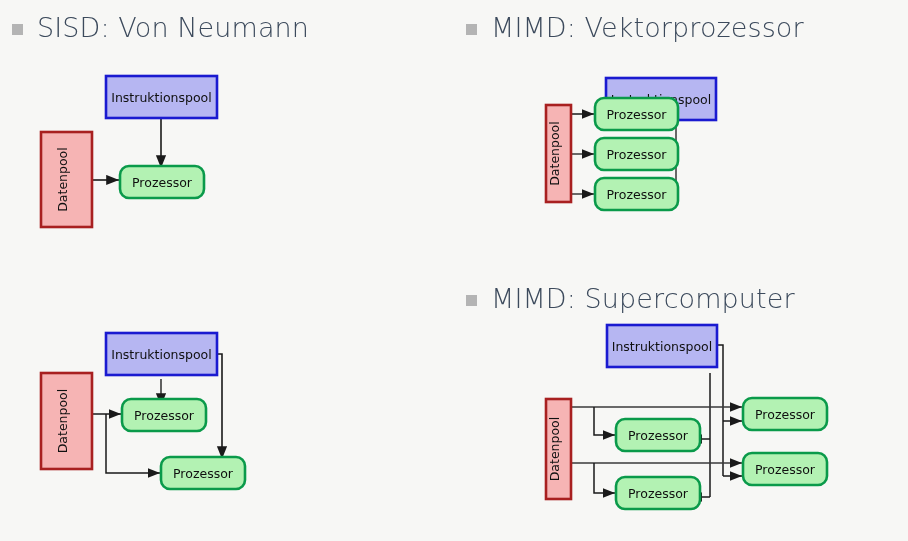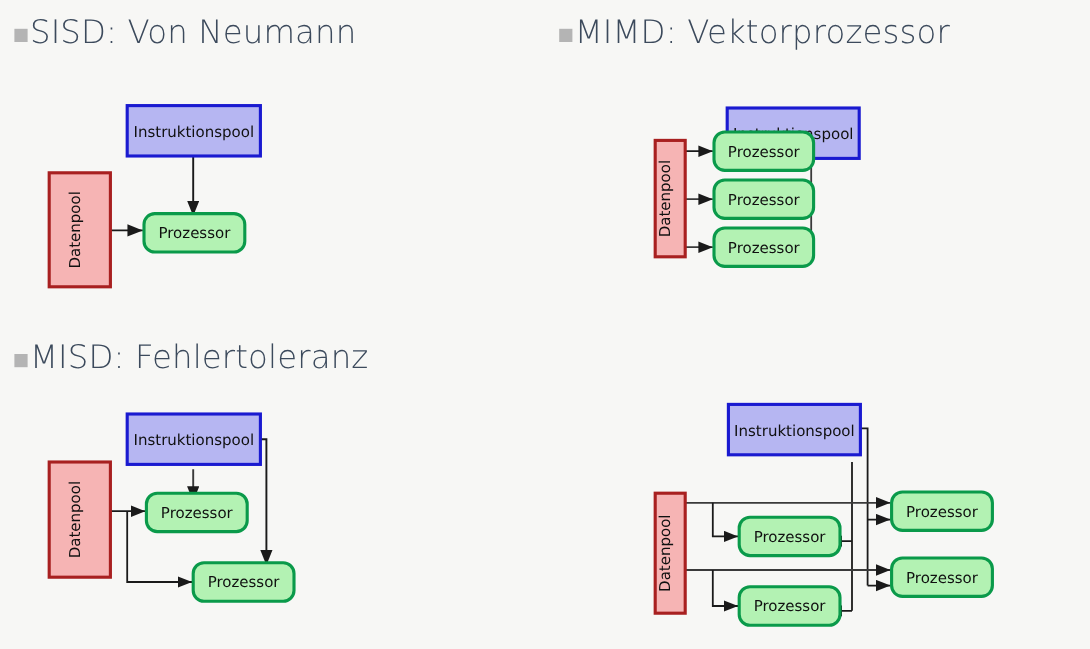--- a/index.html
+++ b/index.html
@@ -23,41 +23,41 @@
   #q-simd { left: 454px; top: 0; }
   #q-misd { left: 0;   top: 271px; }
   #q-mimd { left: 454px; top: 271px; }
 
   .heading {
     position: absolute;
     left: 12px;
     top: 14px;
     display: flex;
     align-items: center;
-    gap: 2px;
+    gap: 14px;
     white-space: nowrap;
   }
   .bullet {
     width: 11px;
     height: 11px;
     background: #b4b4b4;
     flex: 0 0 auto;
     margin-top: 3px;
   }
   .heading-text {
     font-size: 27px;
     font-weight: 300;
     color: #3c4a5c;
     letter-spacing: .1px;
     line-height: 1;
   }
   .diagram {
     position: absolute;
     left: 0;
-    top: 52px;
+    top: 40px;
     width: 454px;
     height: 218px;
   }
   .diagram svg { display: block; }
 </style>
 </head>
 <body>
 
 <div class="quadrant" id="q-sisd">
   <div class="heading">
@@ -123,55 +123,55 @@
       <rect x="141" y="98" width="83" height="32" rx="9" ry="9" fill="#b3f2b3" stroke="#0a9a4a" stroke-width="2.6"></rect>
       <text x="182.5" y="118.5" text-anchor="middle" font-family="DejaVu Sans, Liberation Sans, sans-serif" font-size="12.5" fill="#101010">Prozessor</text>
 
       <rect x="141" y="138" width="83" height="32" rx="9" ry="9" fill="#b3f2b3" stroke="#0a9a4a" stroke-width="2.6"></rect>
       <text x="182.5" y="158.5" text-anchor="middle" font-family="DejaVu Sans, Liberation Sans, sans-serif" font-size="12.5" fill="#101010">Prozessor</text>
     </svg>
   </div>
 </div>
 
 <div class="quadrant" id="q-misd">
+  <div class="diagram">
+    <svg width="454" height="218" viewBox="0 0 454 218" xmlns="http://www.w3.org/2000/svg">
+      <defs>
+        <marker id="ah-misd" markerWidth="9" markerHeight="9" refX="8" refY="3.2" orient="auto">
+          <path d="M0,0 L8,3.2 L0,6.4 z" fill="#1a1a1a"></path>
+        </marker>
+      </defs>
+
+      <path d="M161,68 L161,95" stroke="#3a3a3a" stroke-width="1.6" fill="none" marker-end="url(#ah-misd)"></path>
+
+      <path d="M217,43 L222,43 L222,148" stroke="#1a1a1a" stroke-width="1.6" fill="none" marker-end="url(#ah-misd)"></path>
+
+      <path d="M92,103 L121,103" stroke="#1a1a1a" stroke-width="1.5" fill="none" marker-end="url(#ah-misd)"></path>
+      <path d="M106,103 L106,162 L160,162" stroke="#1a1a1a" stroke-width="1.5" fill="none" marker-end="url(#ah-misd)"></path>
+
+      <rect x="106" y="22" width="111" height="42" fill="#b6b6f2" stroke="#1a1ad0" stroke-width="2.6"></rect>
+      <text x="161.5" y="48" text-anchor="middle" font-family="DejaVu Sans, Liberation Sans, sans-serif" font-size="12.5" fill="#101010">Instruktionspool</text>
+
+      <rect x="41" y="62" width="51" height="96" fill="#f6b4b4" stroke="#a82020" stroke-width="2.6"></rect>
+      <text x="66.5" y="110" text-anchor="middle" font-family="DejaVu Sans, Liberation Sans, sans-serif" font-size="12.5" fill="#101010" transform="rotate(-90 66.5 110)">Datenpool</text>
+
+      <rect x="122" y="88" width="84" height="32" rx="9" ry="9" fill="#b3f2b3" stroke="#0a9a4a" stroke-width="2.6"></rect>
+      <text x="164" y="108.5" text-anchor="middle" font-family="DejaVu Sans, Liberation Sans, sans-serif" font-size="12.5" fill="#101010">Prozessor</text>
+
+      <rect x="161" y="146" width="84" height="32" rx="9" ry="9" fill="#b3f2b3" stroke="#0a9a4a" stroke-width="2.6"></rect>
+      <text x="203" y="166.5" text-anchor="middle" font-family="DejaVu Sans, Liberation Sans, sans-serif" font-size="12.5" fill="#101010">Prozessor</text>
+    </svg>
+  </div>
+</div>
+
+<div class="quadrant" id="q-mimd">
   <div class="heading">
     <span class="bullet"></span>
-    <span class="heading-text">MISD: Fehlertoleranz</span>
-  </div>
-  <div class="diagram">
-    <svg width="454" height="218" viewBox="0 0 454 218" xmlns="http://www.w3.org/2000/svg">
-      <defs>
-        <marker id="ah-misd" markerWidth="9" markerHeight="9" refX="8" refY="3.2" orient="auto">
-          <path d="M0,0 L8,3.2 L0,6.4 z" fill="#1a1a1a"></path>
-        </marker>
-      </defs>
-
-      <path d="M161,68 L161,95" stroke="#3a3a3a" stroke-width="1.6" fill="none" marker-end="url(#ah-misd)"></path>
-
-      <path d="M217,43 L222,43 L222,148" stroke="#1a1a1a" stroke-width="1.6" fill="none" marker-end="url(#ah-misd)"></path>
-
-      <path d="M92,103 L121,103" stroke="#1a1a1a" stroke-width="1.5" fill="none" marker-end="url(#ah-misd)"></path>
-      <path d="M106,103 L106,162 L160,162" stroke="#1a1a1a" stroke-width="1.5" fill="none" marker-end="url(#ah-misd)"></path>
-
-      <rect x="106" y="22" width="111" height="42" fill="#b6b6f2" stroke="#1a1ad0" stroke-width="2.6"></rect>
-      <text x="161.5" y="48" text-anchor="middle" font-family="DejaVu Sans, Liberation Sans, sans-serif" font-size="12.5" fill="#101010">Instruktionspool</text>
-
-      <rect x="41" y="62" width="51" height="96" fill="#f6b4b4" stroke="#a82020" stroke-width="2.6"></rect>
-      <text x="66.5" y="110" text-anchor="middle" font-family="DejaVu Sans, Liberation Sans, sans-serif" font-size="12.5" fill="#101010" transform="rotate(-90 66.5 110)">Datenpool</text>
-
-      <rect x="122" y="88" width="84" height="32" rx="9" ry="9" fill="#b3f2b3" stroke="#0a9a4a" stroke-width="2.6"></rect>
-      <text x="164" y="108.5" text-anchor="middle" font-family="DejaVu Sans, Liberation Sans, sans-serif" font-size="12.5" fill="#101010">Prozessor</text>
-
-      <rect x="161" y="146" width="84" height="32" rx="9" ry="9" fill="#b3f2b3" stroke="#0a9a4a" stroke-width="2.6"></rect>
-      <text x="203" y="166.5" text-anchor="middle" font-family="DejaVu Sans, Liberation Sans, sans-serif" font-size="12.5" fill="#101010">Prozessor</text>
-    </svg>
-  </div>
-</div>
-
-<div class="quadrant" id="q-mimd">
+    <span class="heading-text">MIMD: Supercomputer</span>
+  </div>
   <div class="diagram">
     <svg width="454" height="218" viewBox="0 0 454 218" xmlns="http://www.w3.org/2000/svg">
       <defs>
         <marker id="ah-mimd" markerWidth="9" markerHeight="9" refX="8" refY="3.2" orient="auto">
           <path d="M0,0 L8,3.2 L0,6.4 z" fill="#1a1a1a"></path>
         </marker>
       </defs>
 
       <path d="M256,62 L256,186" stroke="#1a1a1a" stroke-width="1.5" fill="none"></path>
       <path d="M256,128 L236,128" stroke="#1a1a1a" stroke-width="1.5" fill="none" marker-end="url(#ah-mimd)"></path>

